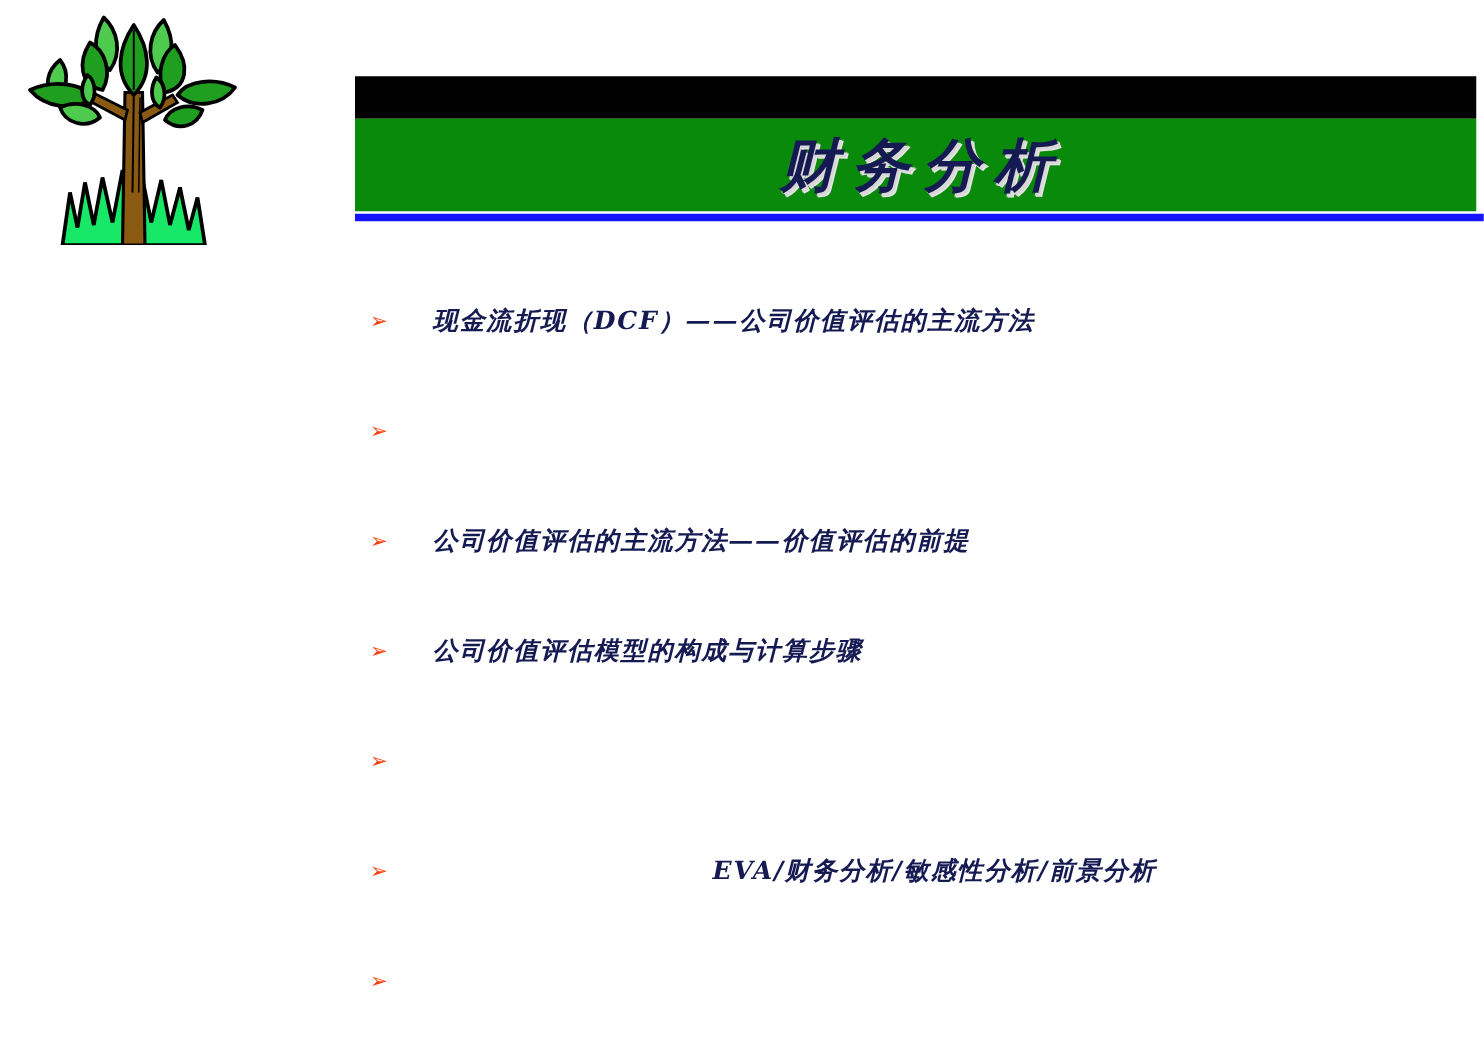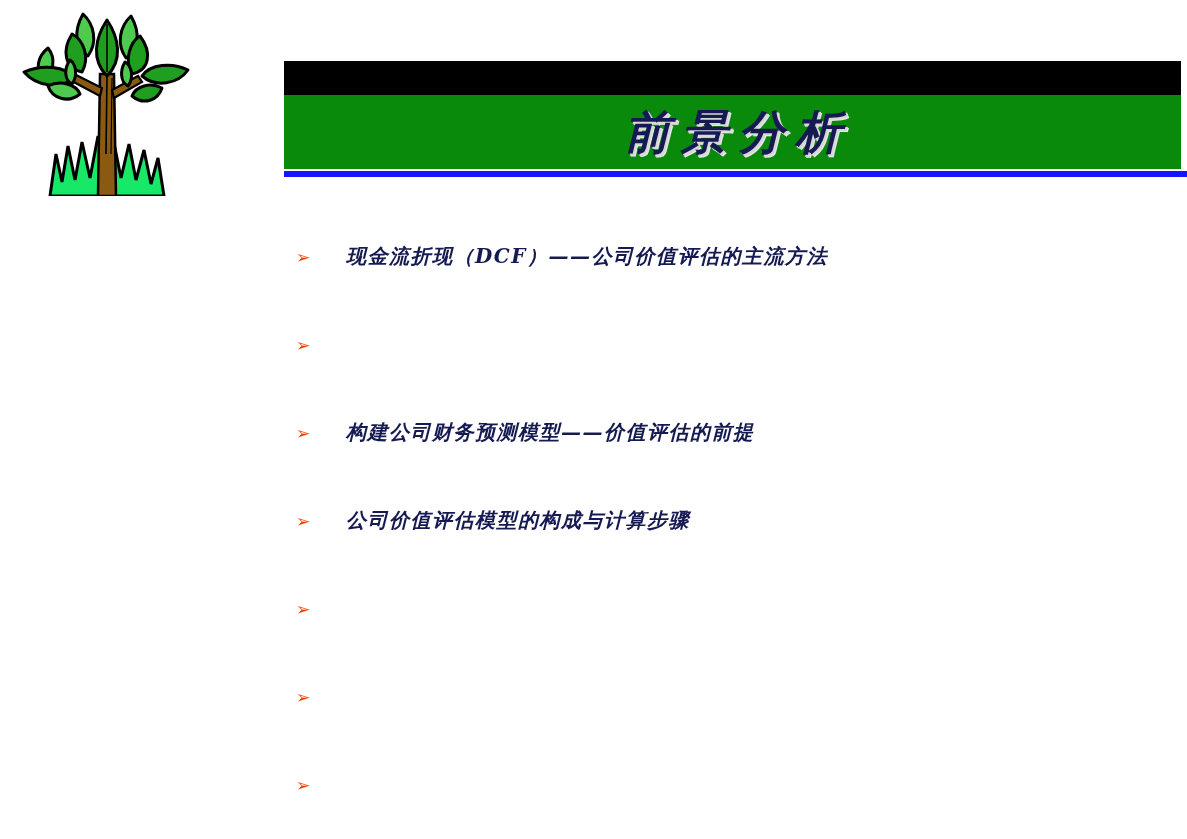--- a/index.html
+++ b/index.html
@@ -168,51 +168,52 @@
         <path d="M150 84 C138 78 124 82 120 92 C132 102 146 96 150 84 Z" fill="#1f9e1f"></path>
 
         <path d="M113 58 C108 66 108 78 116 82 C122 74 120 62 113 58 Z" fill="#4ecb4e"></path>
       </g>
     </svg>
   </div>
 
   <div id="title-banner">
     <div id="banner-black"></div>
     <div id="banner-green"></div>
-    <div id="title-text">前景分析</div>
+    <div id="title-text">财务分析</div>
     <div id="banner-blue"></div>
   </div>
 
   <div id="bullet-list">
 
     <div class="bullet-row">
       <span class="bullet-marker">➢</span>
       <span class="bullet-text pad-left">现金流折现（DCF）——公司价值评估的主流方法</span>
     </div>
 
     <div class="bullet-row">
       <span class="bullet-marker">➢</span>
     </div>
 
     <div class="bullet-row">
       <span class="bullet-marker">➢</span>
-      <span class="bullet-text pad-left">构建公司财务预测模型——价值评估的前提</span>
+      <span class="bullet-text pad-left">公司价值评估的主流方法——价值评估的前提</span>
     </div>
 
     <div class="bullet-row">
       <span class="bullet-marker">➢</span>
       <span class="bullet-text pad-left">公司价值评估模型的构成与计算步骤</span>
     </div>
 
     <div class="bullet-row">
       <span class="bullet-marker">➢</span>
     </div>
 
     <div class="bullet-row indent">
       <span class="bullet-marker">➢</span>
+      <span class="bullet-text">EVA/财务分析/敏感性分析/前景分析</span>
     </div>
 
     <div class="bullet-row">
       <span class="bullet-marker">➢</span>
     </div>
 
   </div>
 </div>
 
 </body></html>

